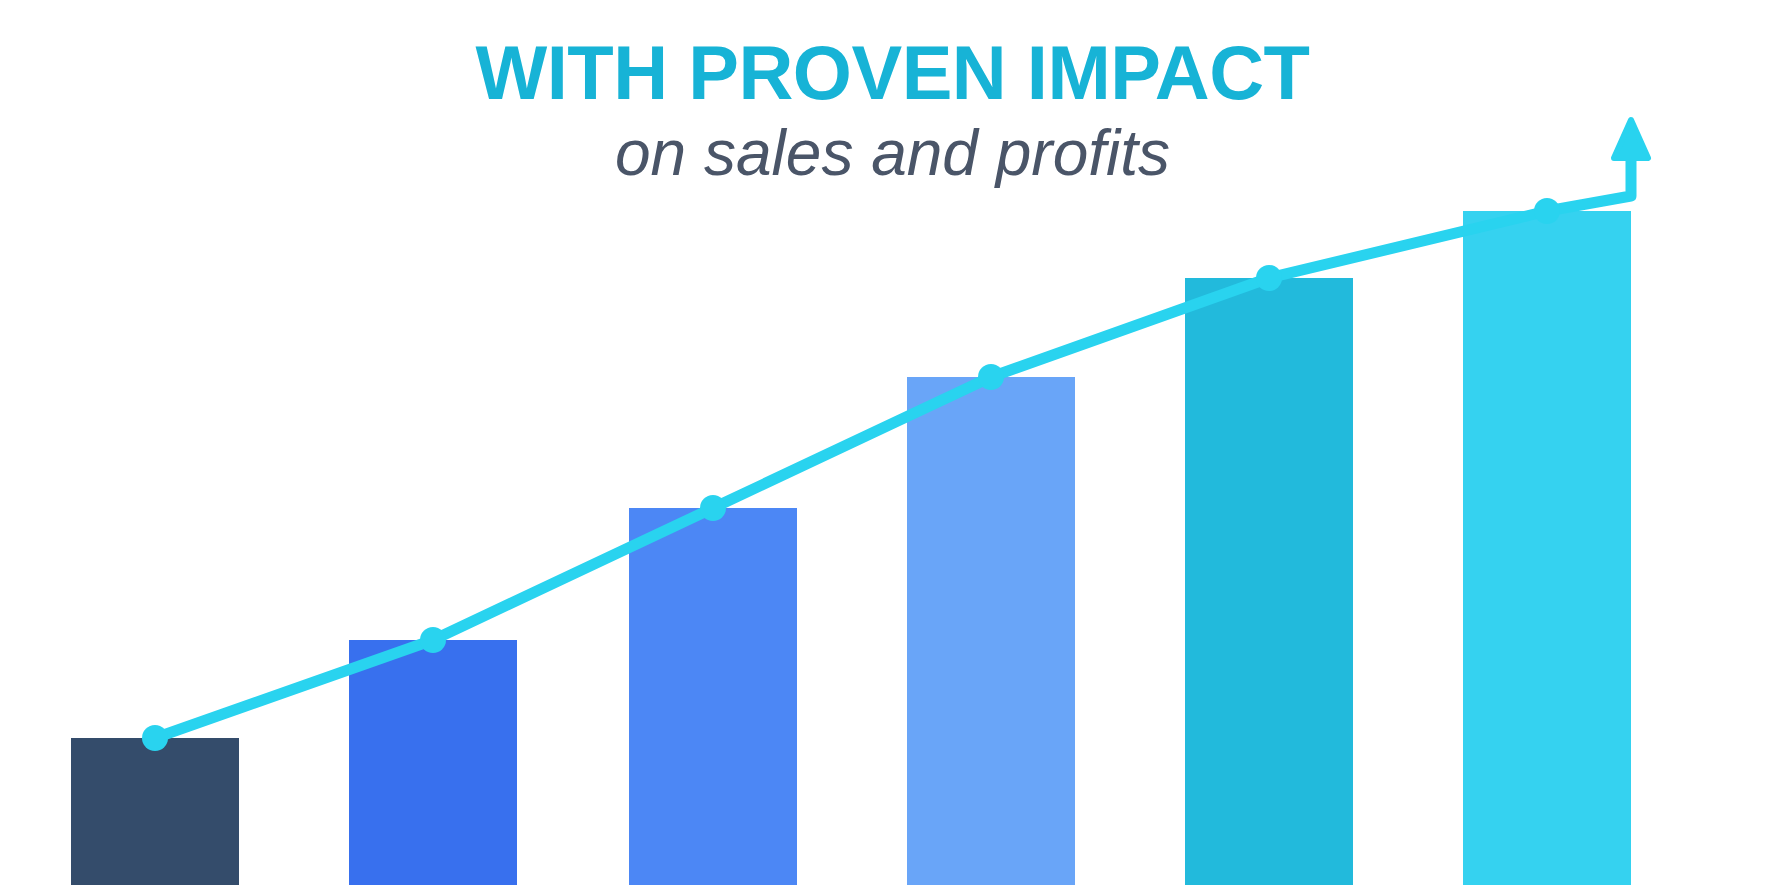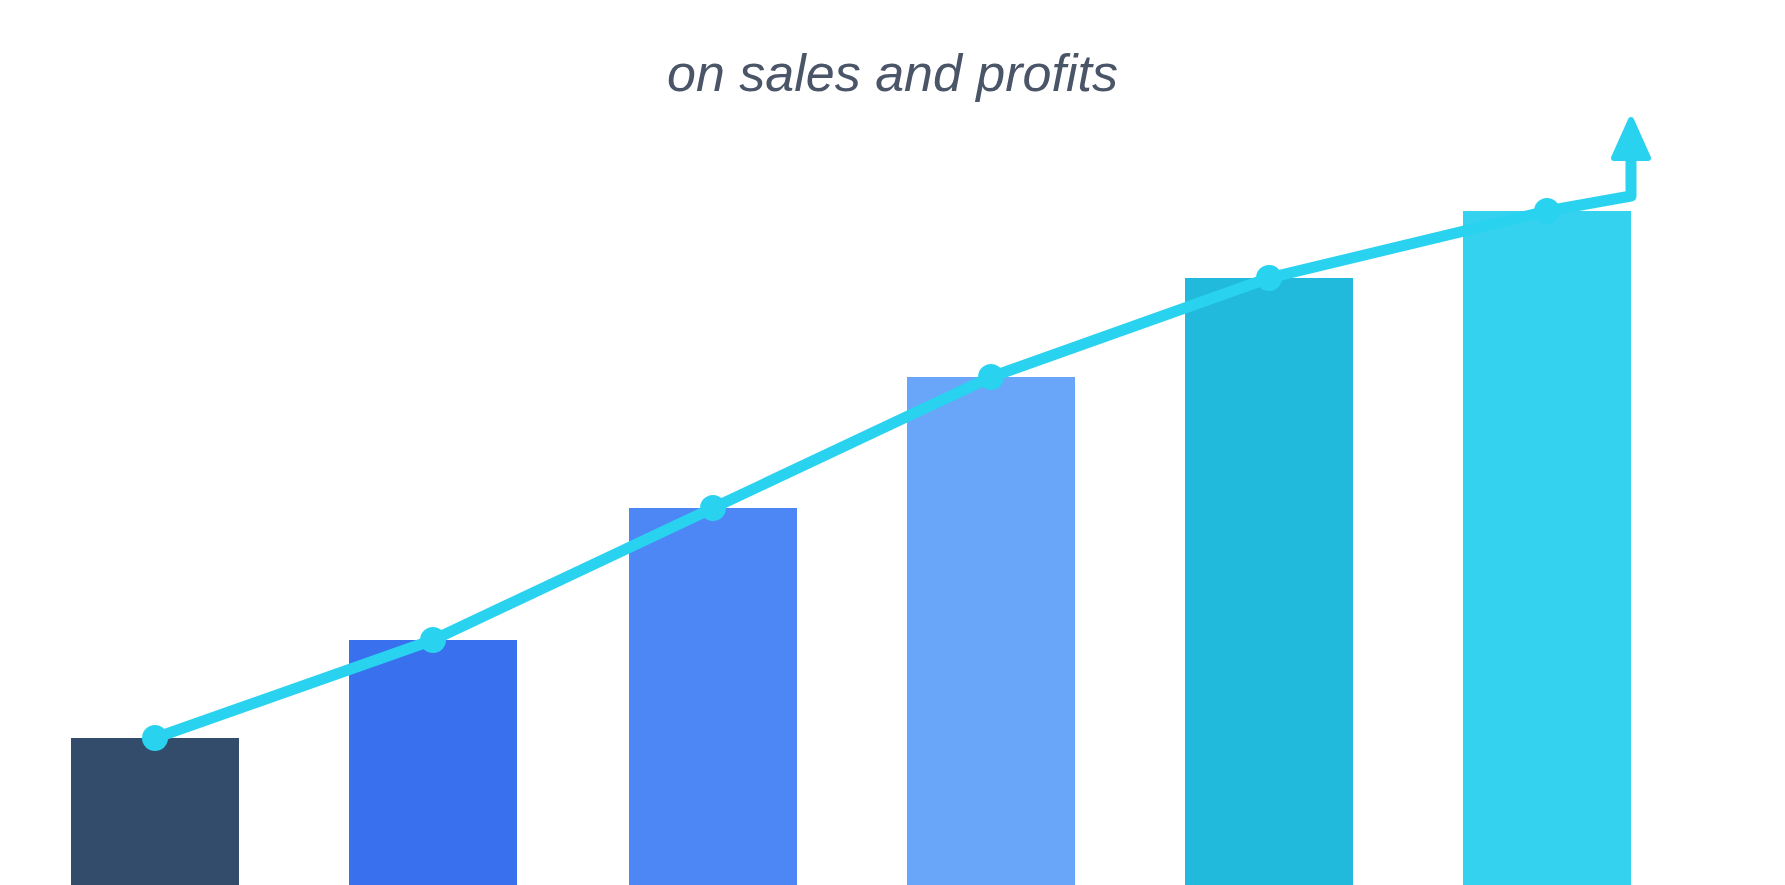--- a/index.html
+++ b/index.html
@@ -39,21 +39,21 @@
     white-space: nowrap;
   }
   .headline-line1 { color: #1E2A3C; }
   .headline-line2 { color: #17B3D6; }
   .headline-sub {
     display: block;
     margin-top: 10px;
     font-family: "Liberation Sans", sans-serif;
     font-style: italic;
     font-weight: normal;
-    font-size: 52px;
+    font-size: 64px;
     line-height: 1.05;
     color: #4A5568;
     white-space: nowrap;
   }
 
   
   .chart {
     position: absolute;
     left: 0;
     top: 0;
@@ -95,16 +95,17 @@
         <circle cx="433" cy="640" r="13" fill="#29D3EF"></circle>
         <circle cx="713" cy="508" r="13" fill="#29D3EF"></circle>
         <circle cx="991" cy="377" r="13" fill="#29D3EF"></circle>
         <circle cx="1269" cy="278" r="13" fill="#29D3EF"></circle>
         <circle cx="1547" cy="211" r="13" fill="#29D3EF"></circle>
       </g>
     </svg>
   </div>
 
   <div class="headline">
+    <span class="headline-line2">WITH PROVEN IMPACT</span>
     <span class="headline-sub">on sales and profits</span>
   </div>
 
 </div>
 
 </body></html>

